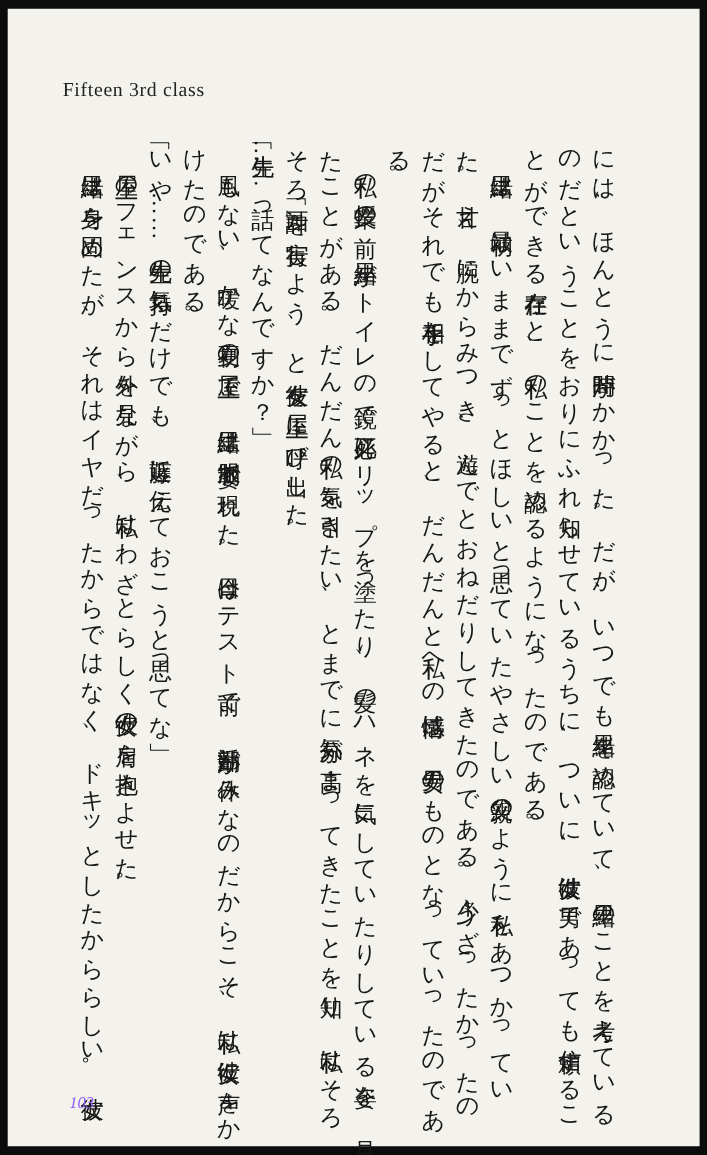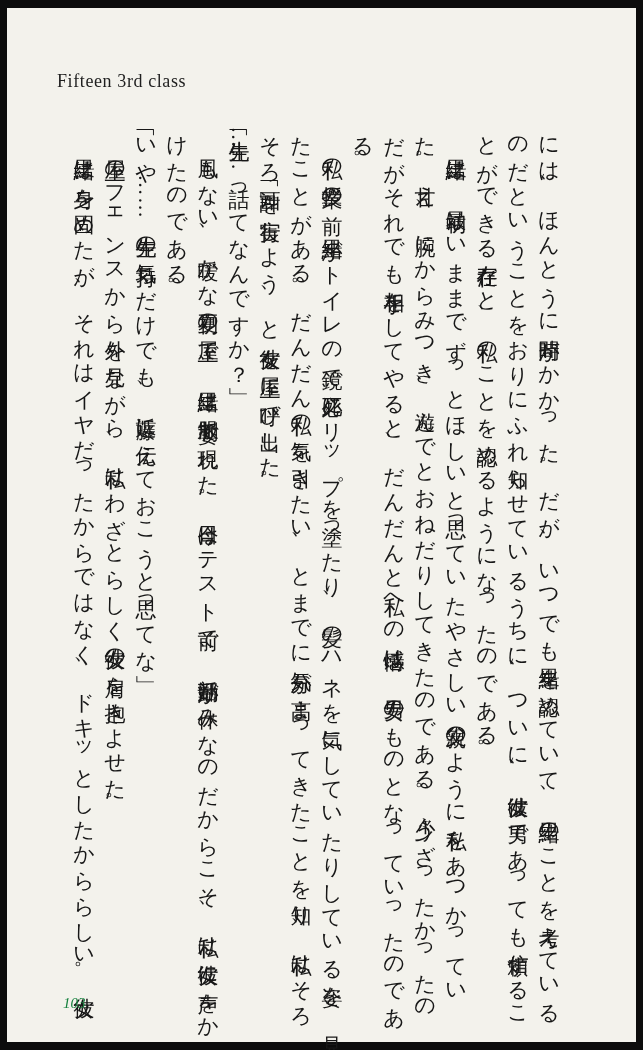--- a/index.html
+++ b/index.html
@@ -53,21 +53,21 @@
   .vertical-text p[data-style="indented"] {
     text-indent: 1em;
   }
   .page-number {
     position: absolute;
     left: 56px;
     bottom: 30px;
     font-family: "Liberation Serif", serif;
     font-style: italic;
     font-size: 15px;
-    color: #15803d;
+    color: #8b5cf6;
   }
 </style>
 </head>
 <body>
 
 <div class="book-page">
 
   <div class="running-header">Fifteen 3rd class</div>
 
   <div class="vertical-text">

